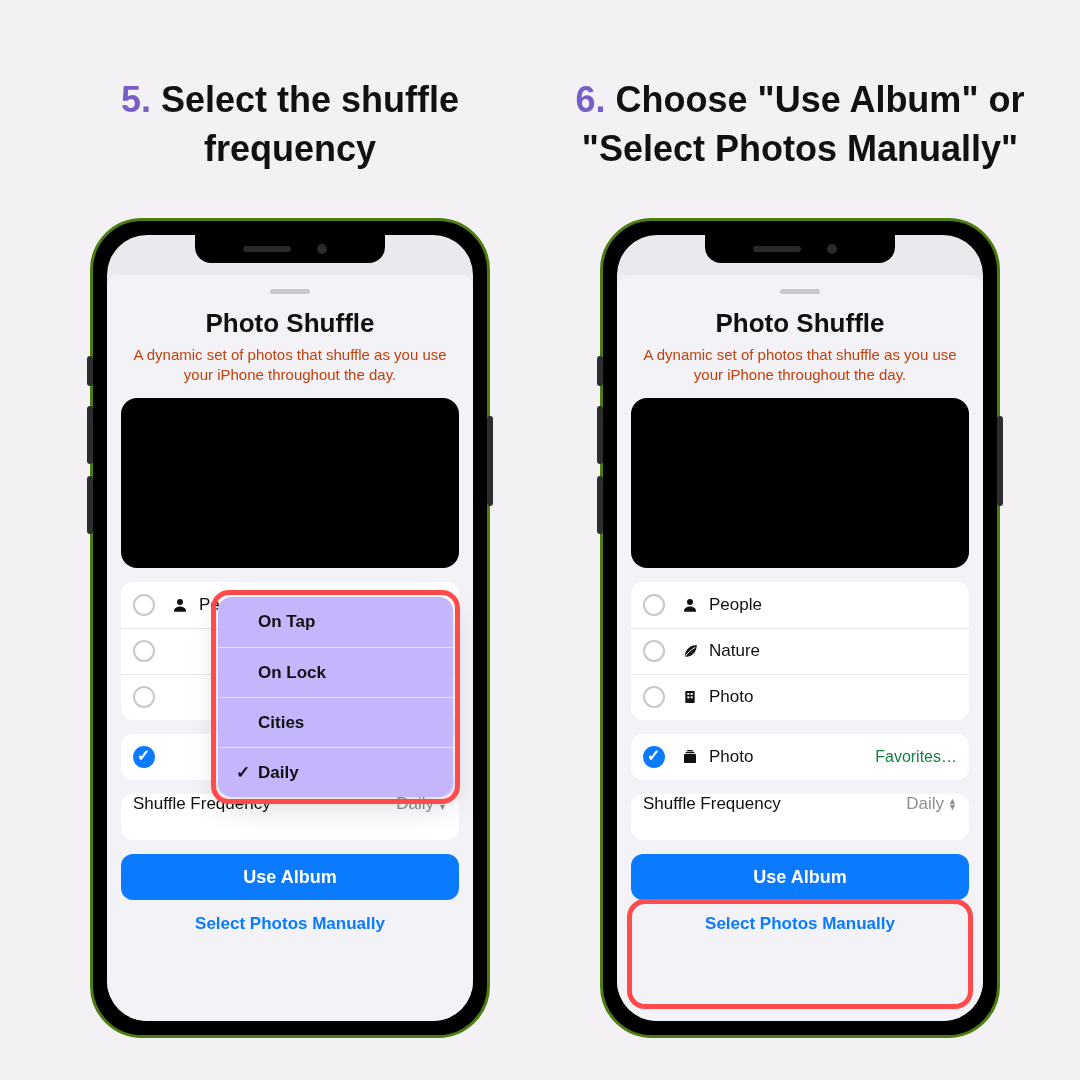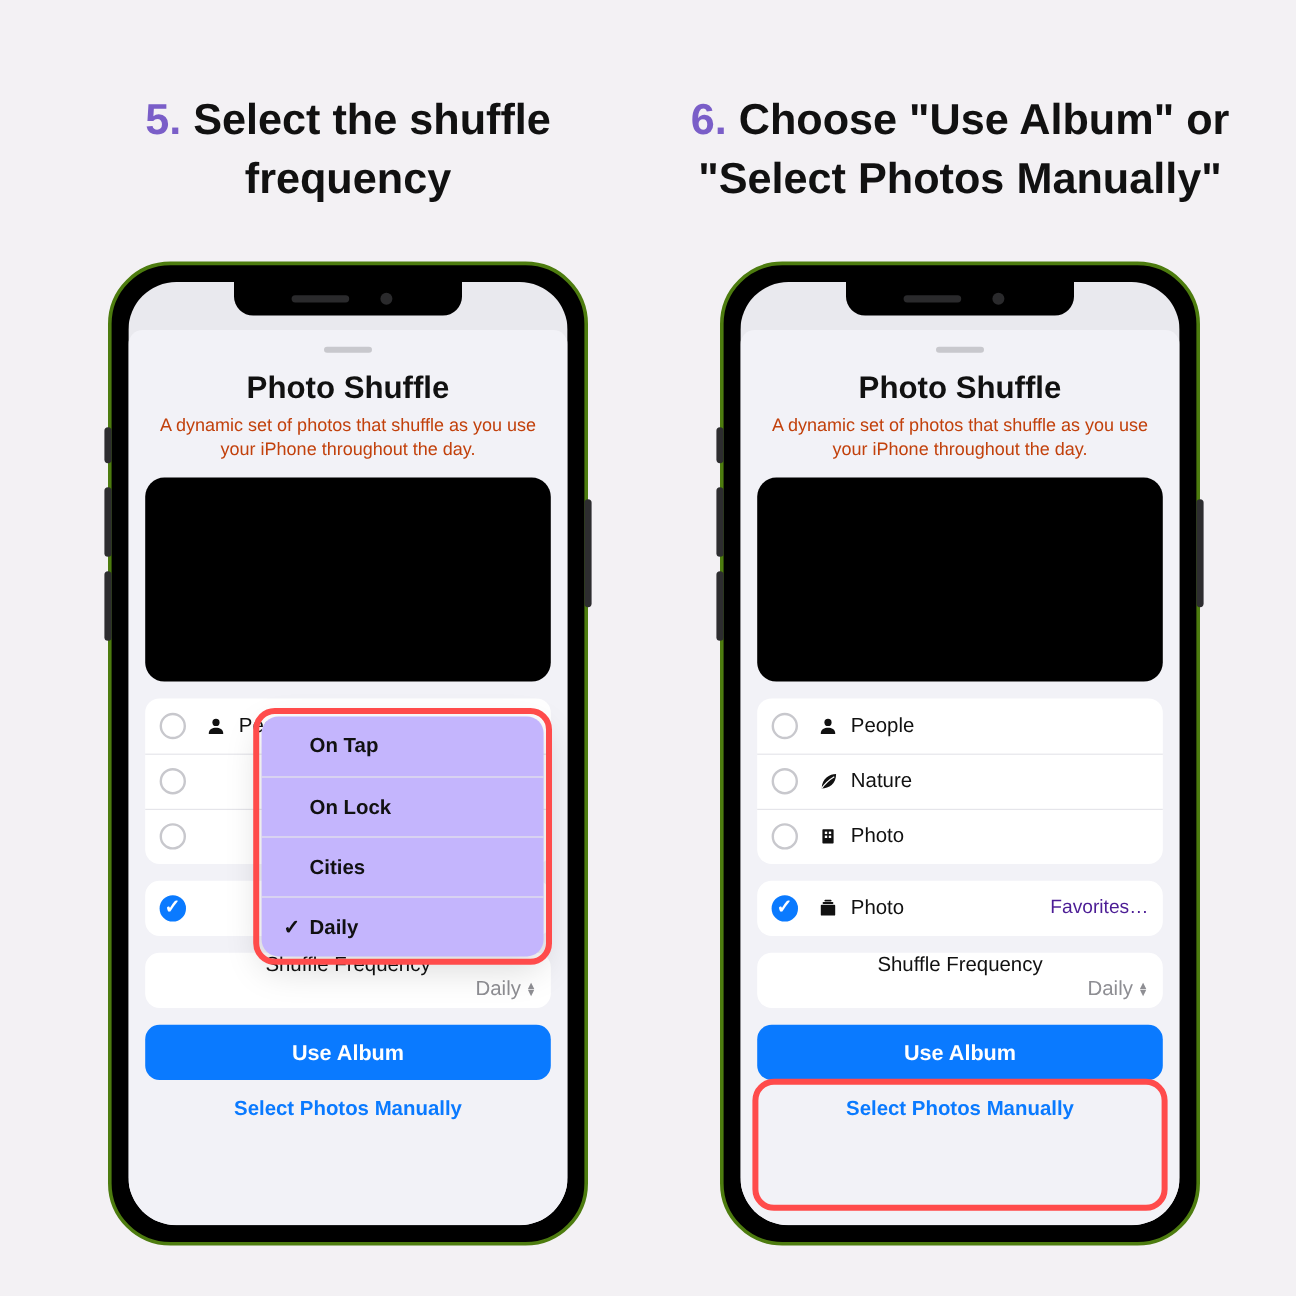--- a/index.html
+++ b/index.html
@@ -122,26 +122,26 @@
     border:2px solid #c8c8cd; flex:0 0 22px;
     margin-right:14px;
   }
   .row .radio.checked { border:none; background:#0a7aff; position:relative; }
   .row .radio.checked::after{
     content:"✓"; color:#fff; position:absolute; left:4px; top:0px;
     font-size:16px; font-weight:700;
   }
   .row .ico { width:22px; display:flex; justify-content:center; margin-right:8px;}
   .row .lbl { font-size:17px; font-weight:500; color:#111; }
-  .row .trail { margin-left:auto; color:#4c1d95; font-size:16px; font-weight:500;}
+  .row .trail { margin-left:auto; color:#15803d; font-size:16px; font-weight:500;}
 
   .setting-row {
-    display:flex; align-items:center;
+    display:flex; align-items:flex-start;
     height:46px; padding:0 12px;
-    background:#fff; border-radius:12px; margin-top:14px;flex-direction:column;
+    background:#fff; border-radius:12px; margin-top:14px;
   }
   .setting-row .lbl { font-size:17px; color:#111; }
   .setting-row .val { margin-left:auto; color:#8e8e93; font-size:17px; display:flex; align-items:center; gap:4px;}
   .selector-icon { display:inline-flex; flex-direction:column; line-height:6px; font-size:9px; color:#8e8e93;}
 
   .primary-btn {
     margin-top:14px;
     background:#0a7aff; color:#fff;
     font-size:18px; font-weight:700;
     text-align:center;

